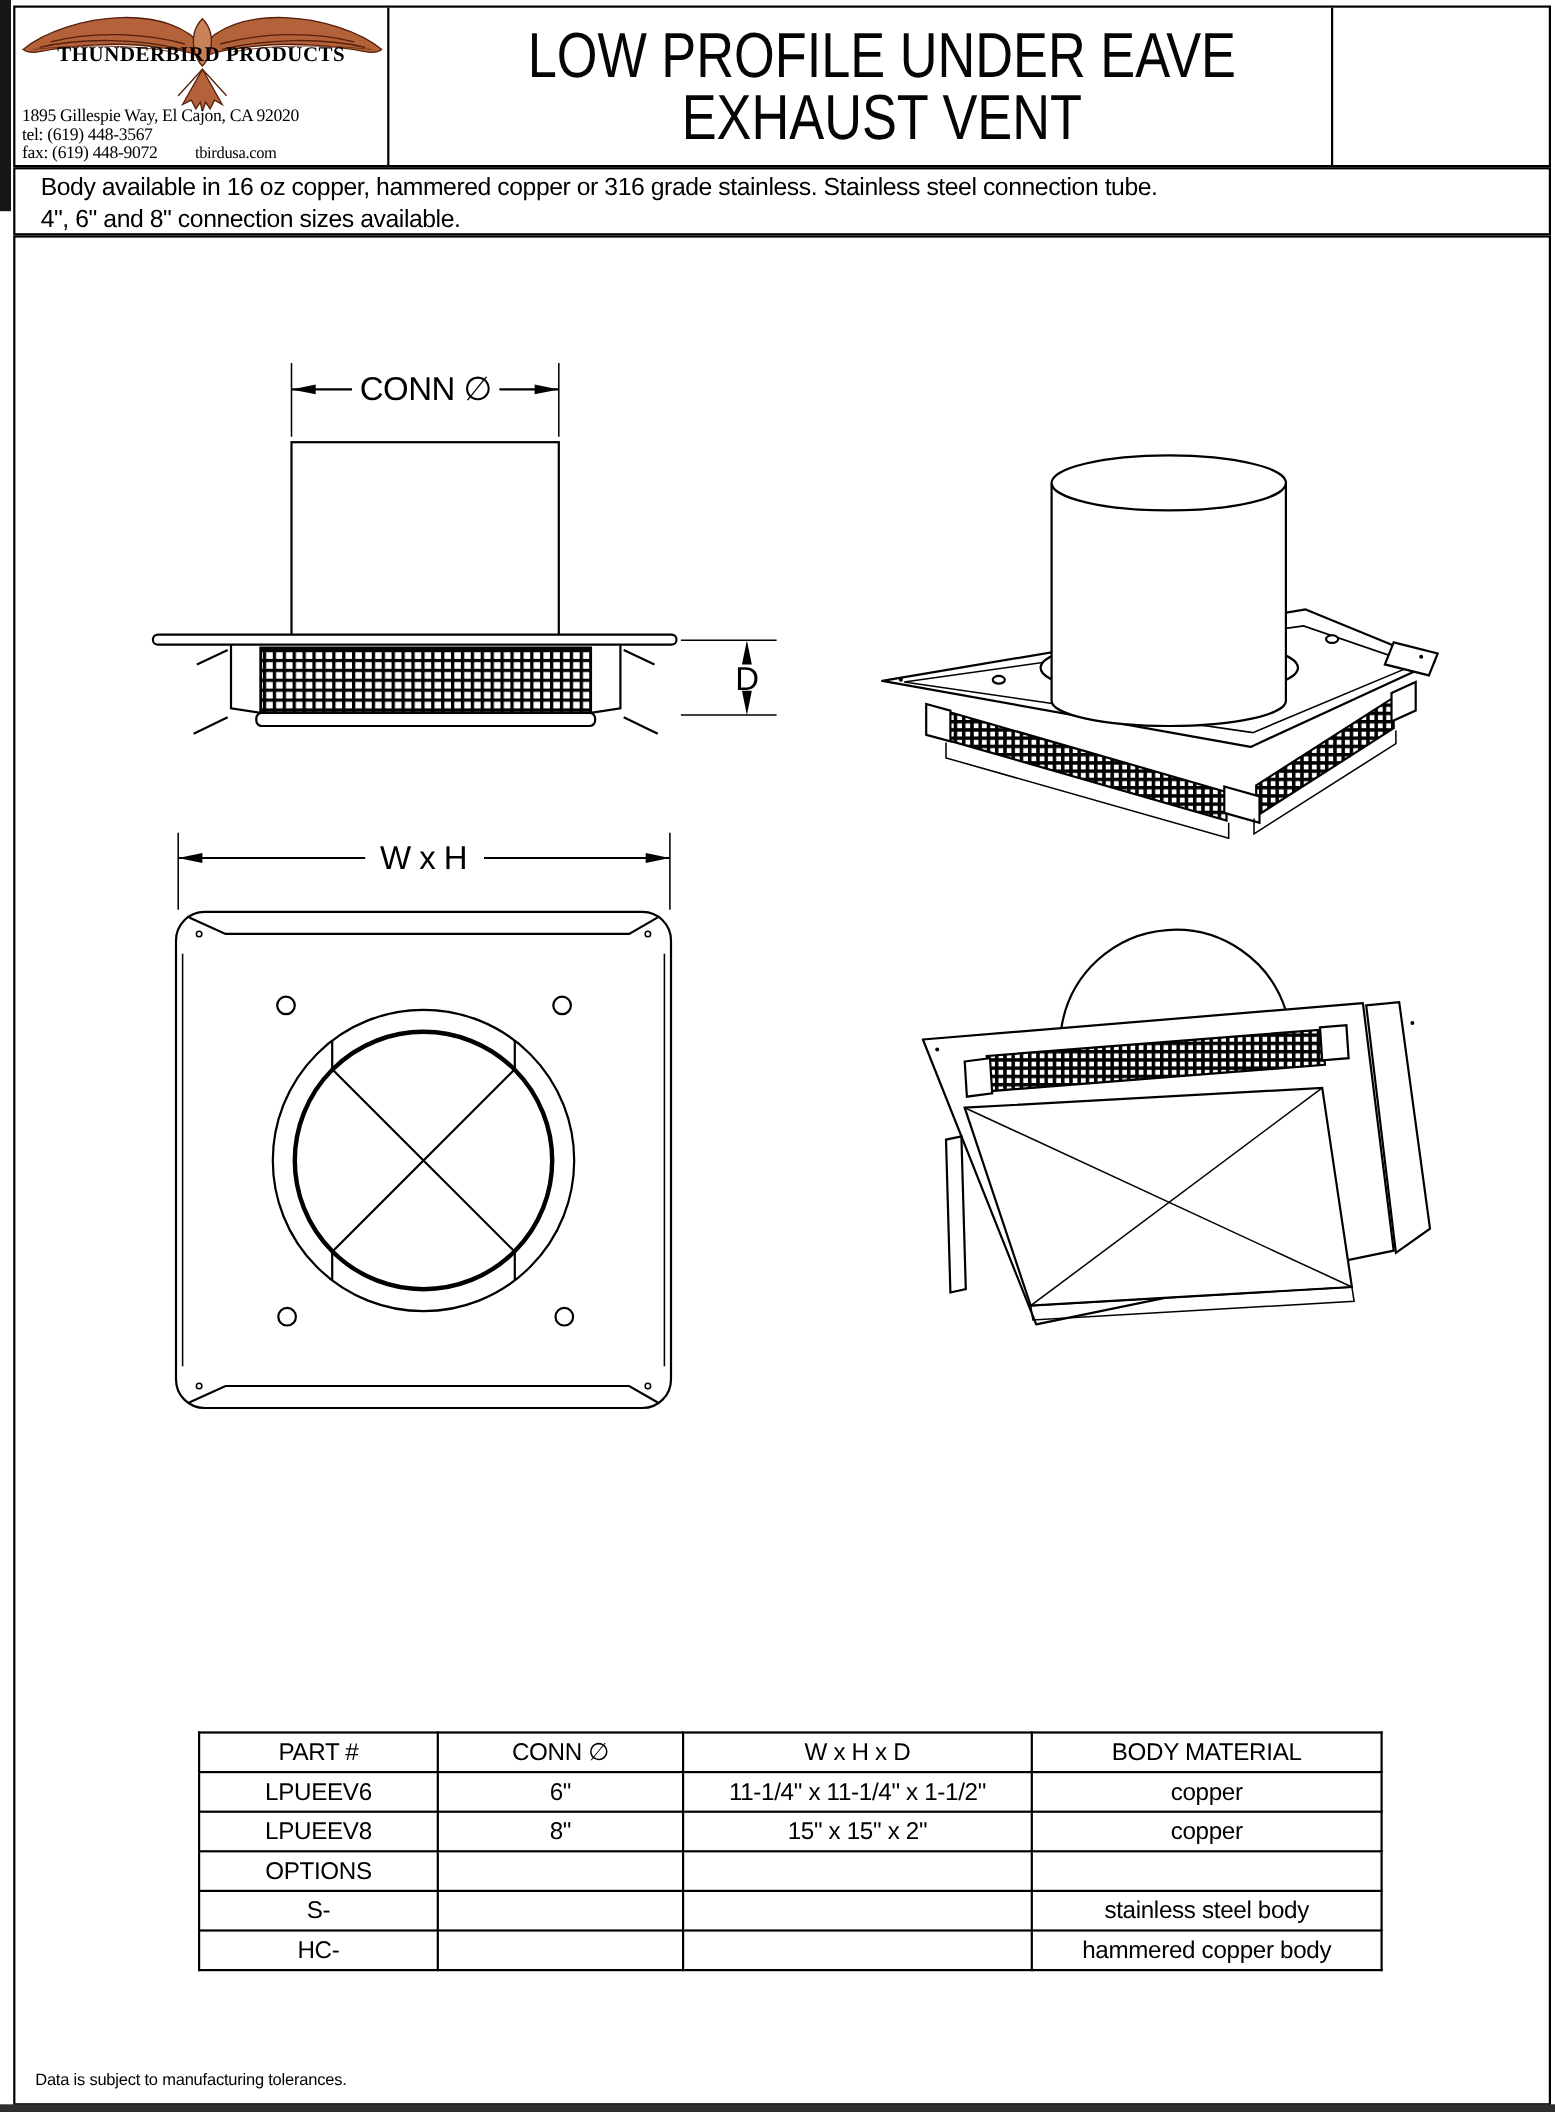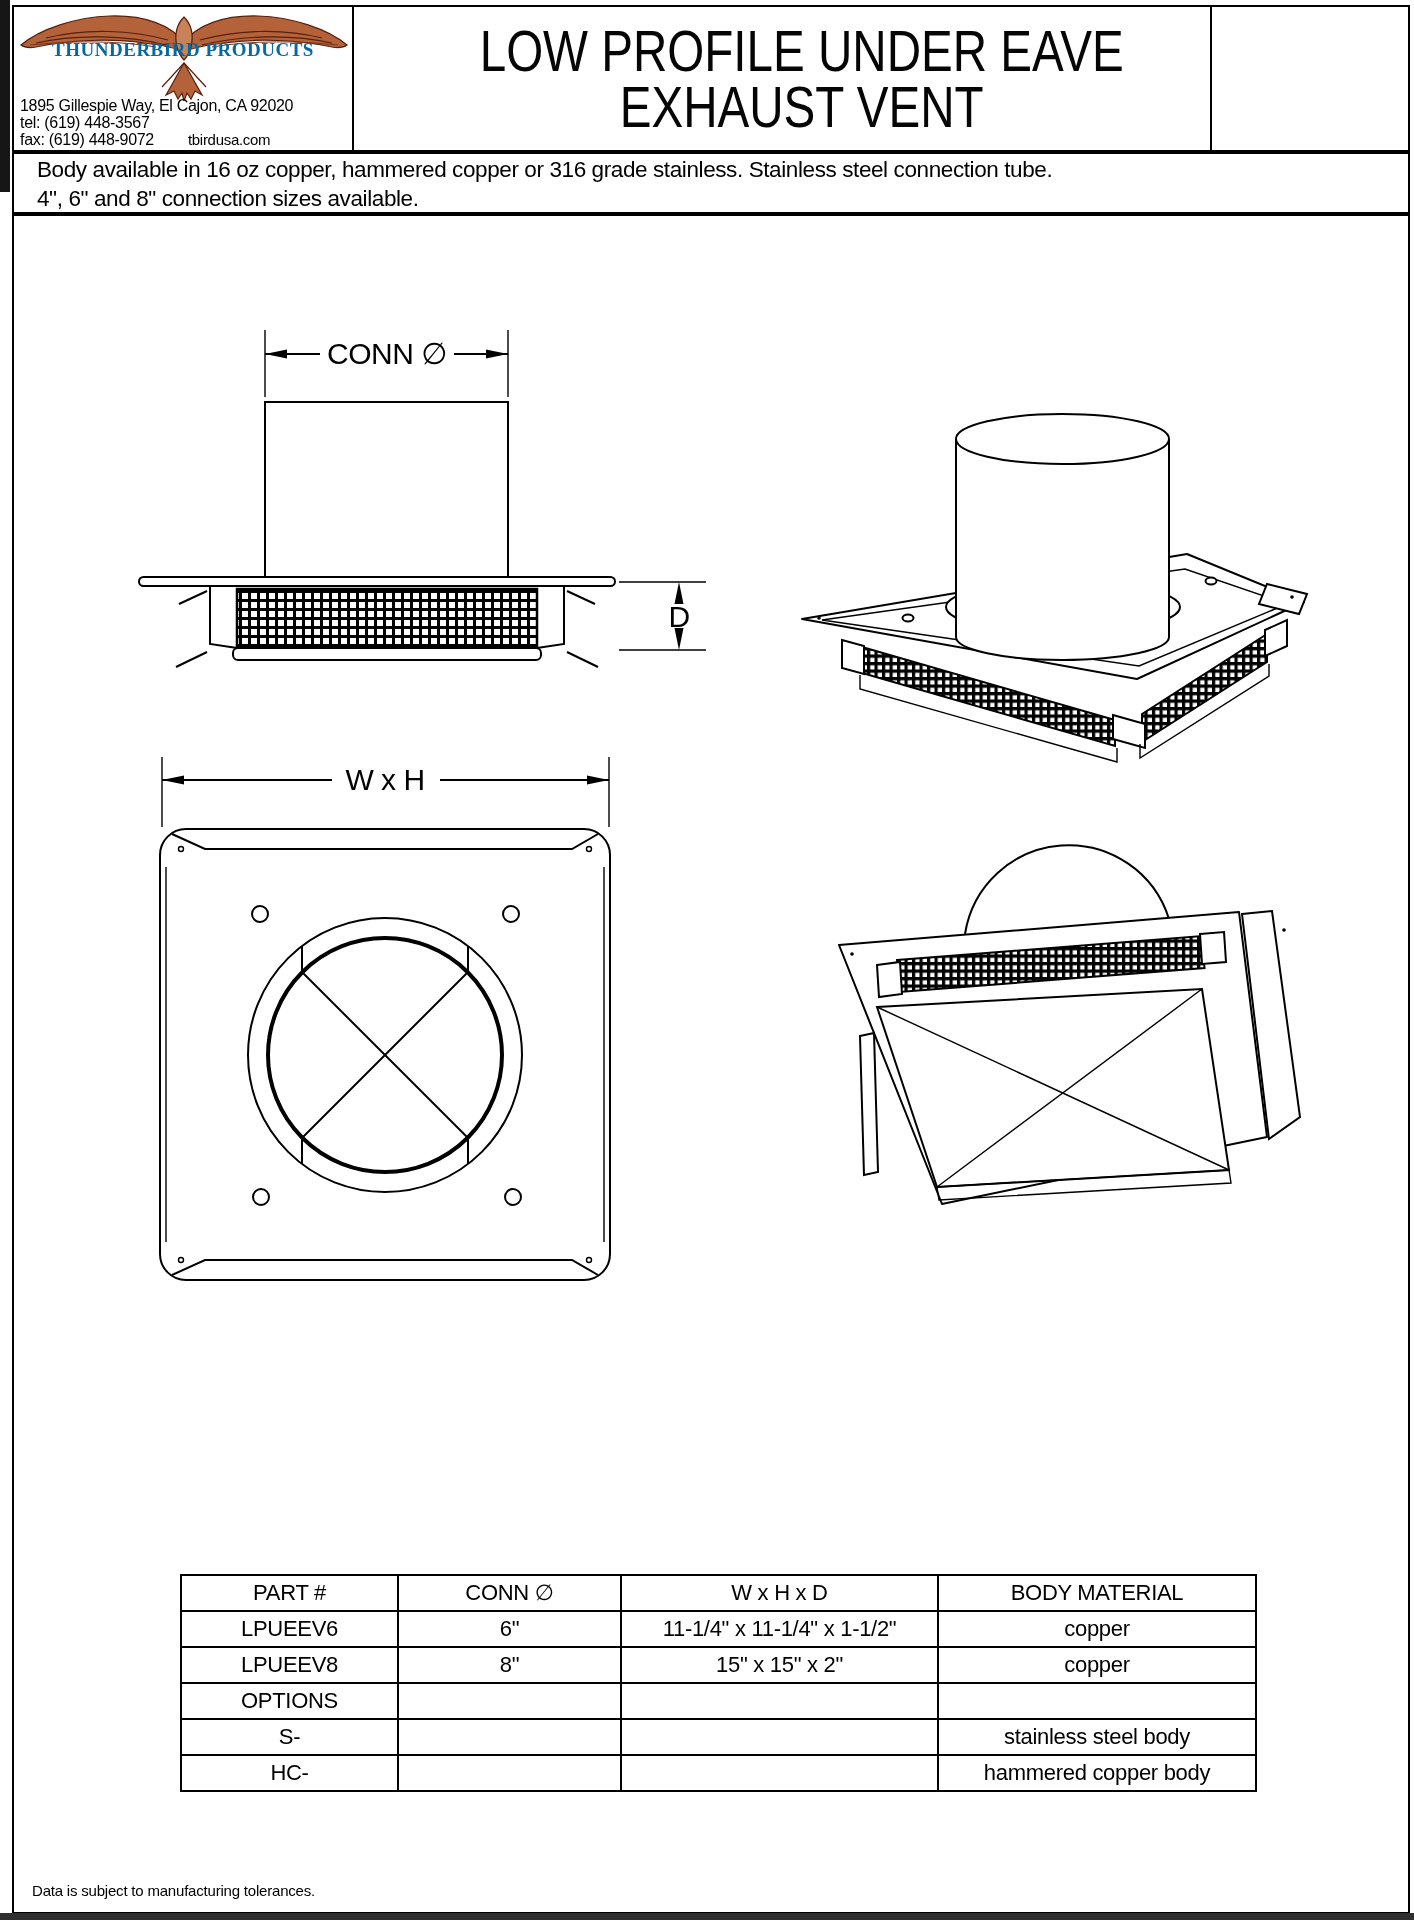--- a/index.html
+++ b/index.html
@@ -8,22 +8,22 @@
   .left-bar{position:absolute;left:0;top:0;width:10px;height:192px;background:#161616;}
   .bottom-bar{position:absolute;left:0;top:1913px;width:1414px;height:7px;background:#2f2f2f;}
 
   
   .title-block{position:absolute;left:12px;top:5px;width:1398px;height:147px;
                border:2px solid #000;display:flex;box-sizing:border-box;}
   .logo-cell{position:relative;width:340px;border-right:2px solid #000;box-sizing:border-box;}
   .logo-svg{position:absolute;left:2px;top:0;}
   .company{position:absolute;left:0;top:32px;width:100%;text-align:center;
            font-family:"Liberation Serif",serif;font-weight:bold;font-size:19px;
-           letter-spacing:.5px;color:#0369a1;}
-  .addr{position:absolute;left:6px;top:90px;font-size:16px;line-height:17px;letter-spacing:-.3px;}
+           letter-spacing:.5px;color:#000000;}
+  .addr{position:absolute;left:6px;top:90px;font-size:16px;line-height:17px;letter-spacing:-.3px;font-family:Liberation Serif, serif;}
   .site{display:inline-block;margin-left:34px;font-size:15px;}
   .title-cell{flex:1;border-right:2px solid #000;box-sizing:border-box;
               display:flex;align-items:center;justify-content:center;padding-left:39px;}
   .title-inner{transform:scaleX(.82);transform-origin:50% 50%;text-align:center;
                font-size:58px;line-height:56px;color:#050505;white-space:nowrap;}
   .right-cell{width:196px;box-sizing:border-box;}
 
   
   .desc-box{position:absolute;left:12px;top:152px;width:1398px;height:62px;
             border:2px solid #000;box-sizing:border-box;font-size:22.5px;

